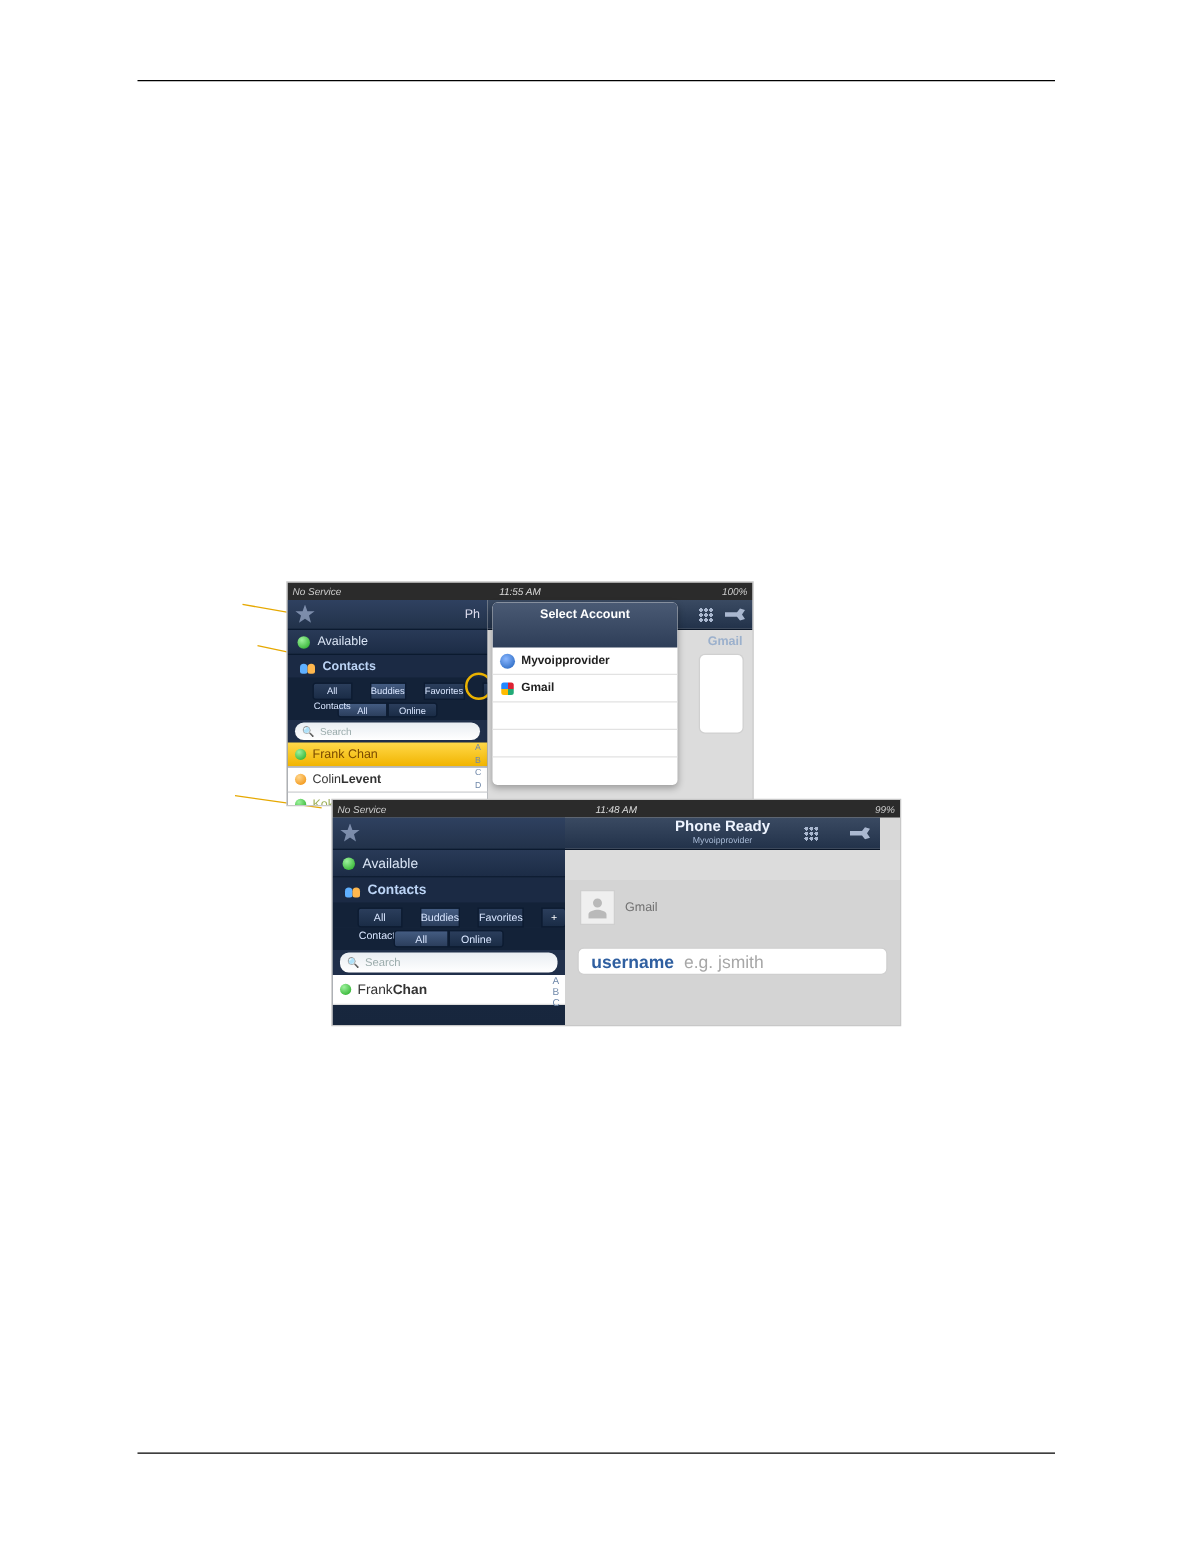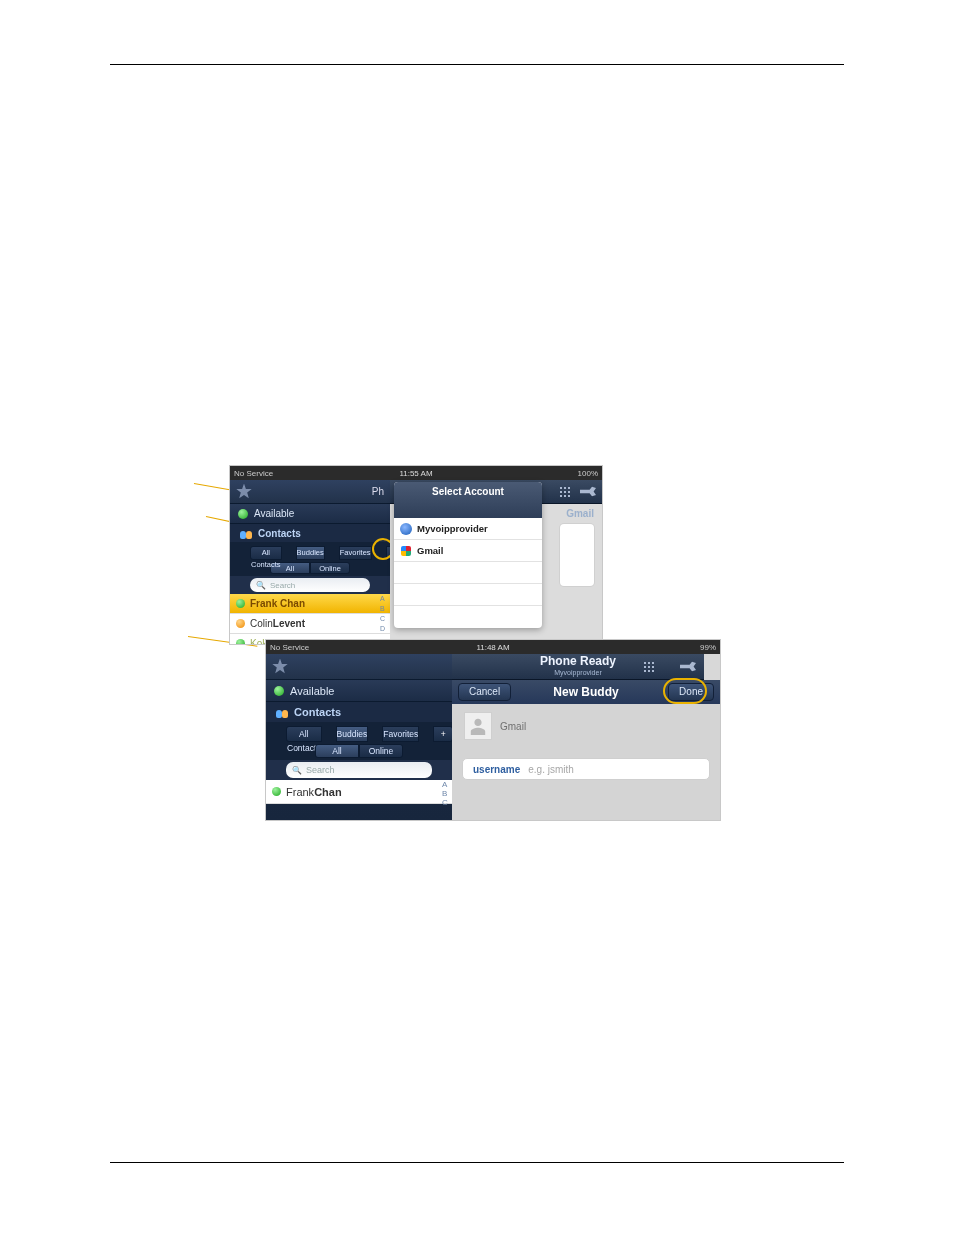--- a/index.html
+++ b/index.html
@@ -26,21 +26,21 @@
   
   .shot1 {
     position: absolute;
     left: 230px; top: 466px; width: 372px; height: 178px;
     background: #d8d8d8;
     box-shadow: 0 0 0 1px #c8c8c8;
     overflow: hidden;
   }
   .statusbar {
     height: 14px; background: #2b2b2b; color: #ccc; font-size: 8px;
-    display: flex; align-items: center; padding: 0 4px; justify-content: space-between;
+    display: flex; align-items: center; padding: 0 4px; justify-content: space-between; font-style: italic;
   }
   .statusbar .mid { position: absolute; left: 50%; transform: translateX(-50%); color: #ddd; }
   .icon9 {
     width: 14px; height: 14px; display: inline-block;
     background:
       radial-gradient(circle at 3px 3px,#aab8d0 1.5px,transparent 1.5px),
       radial-gradient(circle at 7px 3px,#aab8d0 1.5px,transparent 1.5px),
       radial-gradient(circle at 11px 3px,#aab8d0 1.5px,transparent 1.5px),
       radial-gradient(circle at 3px 7px,#aab8d0 1.5px,transparent 1.5px),
       radial-gradient(circle at 7px 7px,#aab8d0 1.5px,transparent 1.5px),
@@ -126,21 +126,21 @@
     height: 16px; display:flex; justify-content:center; padding-top:2px;
     background:#132238;
   }
   .row-filter .seg2 {
     width: 40px; font-size:7.5px; text-align:center; color:#d9e6ff; height:12px; line-height:11px;
     background: linear-gradient(#2b3e5c,#1a2c46); border:1px solid #0c1b31;
   }
   .row-filter .seg2:first-child{ border-radius:3px 0 0 3px; background:linear-gradient(#445c82,#2b3e5c); }
   .row-filter .seg2:last-child{ border-radius:0 3px 3px 0; }
   .searchrow {
-    height: 18px; background:#202f4a; padding:2px 20px;
+    height: 18px; background:#202f4a; padding:2px 6px;
   }
   .searchbox {
     height: 14px; background: linear-gradient(#e9edf2,#fff); border-radius:7px;
     display:flex; align-items:center; padding:0 6px; color:#9aa; font-size:8px;
   }
   .searchbox:before { content:"\1F50D"; font-size:8px; margin-right:4px; color:#8899aa; }
   .listrow {
     height: 20px; background:#fff; display:flex; align-items:center; padding:0 6px;
     font-size: 10px; color:#333; border-bottom:1px solid #ddd; position:relative;
   }
@@ -255,21 +255,21 @@
   }
   .acct .avatar:before {
     content:""; width:18px; height:18px;
     background:#b9b9b9;
     clip-path: path('M9 9c2 0 3.6-1.6 3.6-3.6S11 1.8 9 1.8 5.4 3.4 5.4 5.4 7 9 9 9zm0 1.8c-2.4 0-7.2 1.2-7.2 3.6V18h14.4v-3.6c0-2.4-4.8-3.6-7.2-3.6z');
   }
   .acct .acctname { color:#707070; font-size:10px; }
   .fieldbox {
     position:absolute; left:10px; right:10px; height:22px; background:#fff;
     border:1px solid #cfcfcf; border-radius:5px; display:flex; align-items:center;
-    padding:0 10px; font-size:10px;
+    padding:0 10px; font-size:14px;
   }
   .fieldbox .lbl { color:#2f5fa0; font-weight:bold; margin-right:8px; }
   .fieldbox .ph { color:#a7a7a7; }
   .fb1 { top:54px; }
   .fb2 { top:80px; }
 
   .ring2 { border:2.5px solid #eab200; border-radius:50%; position:absolute; pointer-events:none; }
 </style>
 </head>
 <body>
@@ -315,21 +315,21 @@
         <div class="seg2">All</div>
         <div class="seg2">Online</div>
       </div>
       <div class="searchrow">
         <div class="searchbox">
           <span>Search</span>
         </div>
       </div>
       <div class="listrow hl">
         <span class="dot"></span>
-        <span style="font-weight:bold;">Frank Chan</span>
+        <span style="font-weight:normal;">Frank Chan</span>
         <span class="sideidx">
             <span>A</span>
             <span>B</span>
           </span>
       </div>
       <div class="listrow">
         <span class="dot orange"></span>
         <span>Colin </span>
         <b>Levent</b>
         <span class="sideidx">
@@ -417,28 +417,20 @@
     <div class="s2-rbar">
       <div class="ttl">
         <span>Phone Ready</span>
         <span class="sub">Myvoipprovider</span>
       </div>
       <span class="icon9"></span>
       <span class="wrench"></span>
     </div>
 
     <div class="s2-panel">
-      <div class="s2-subhdr">
-        <div class="capsule">Cancel</div>
-        <div class="ttl2">New Buddy</div>
-        <div style="position:relative;">
-          <div class="capsule">Done</div>
-          <span class="ring2" style="left:-5px; top:-5px; width:44px; height:26px; border-radius:14px;"></span>
-        </div>
-      </div>
       <div class="s2-body">
         <div class="acct">
           <div class="avatar"></div>
           <div class="acctname">Gmail</div>
         </div>
         <div class="fieldbox fb1">
           <span class="lbl">username</span>
           <span class="ph">e.g. jsmith</span>
         </div>
       </div>

